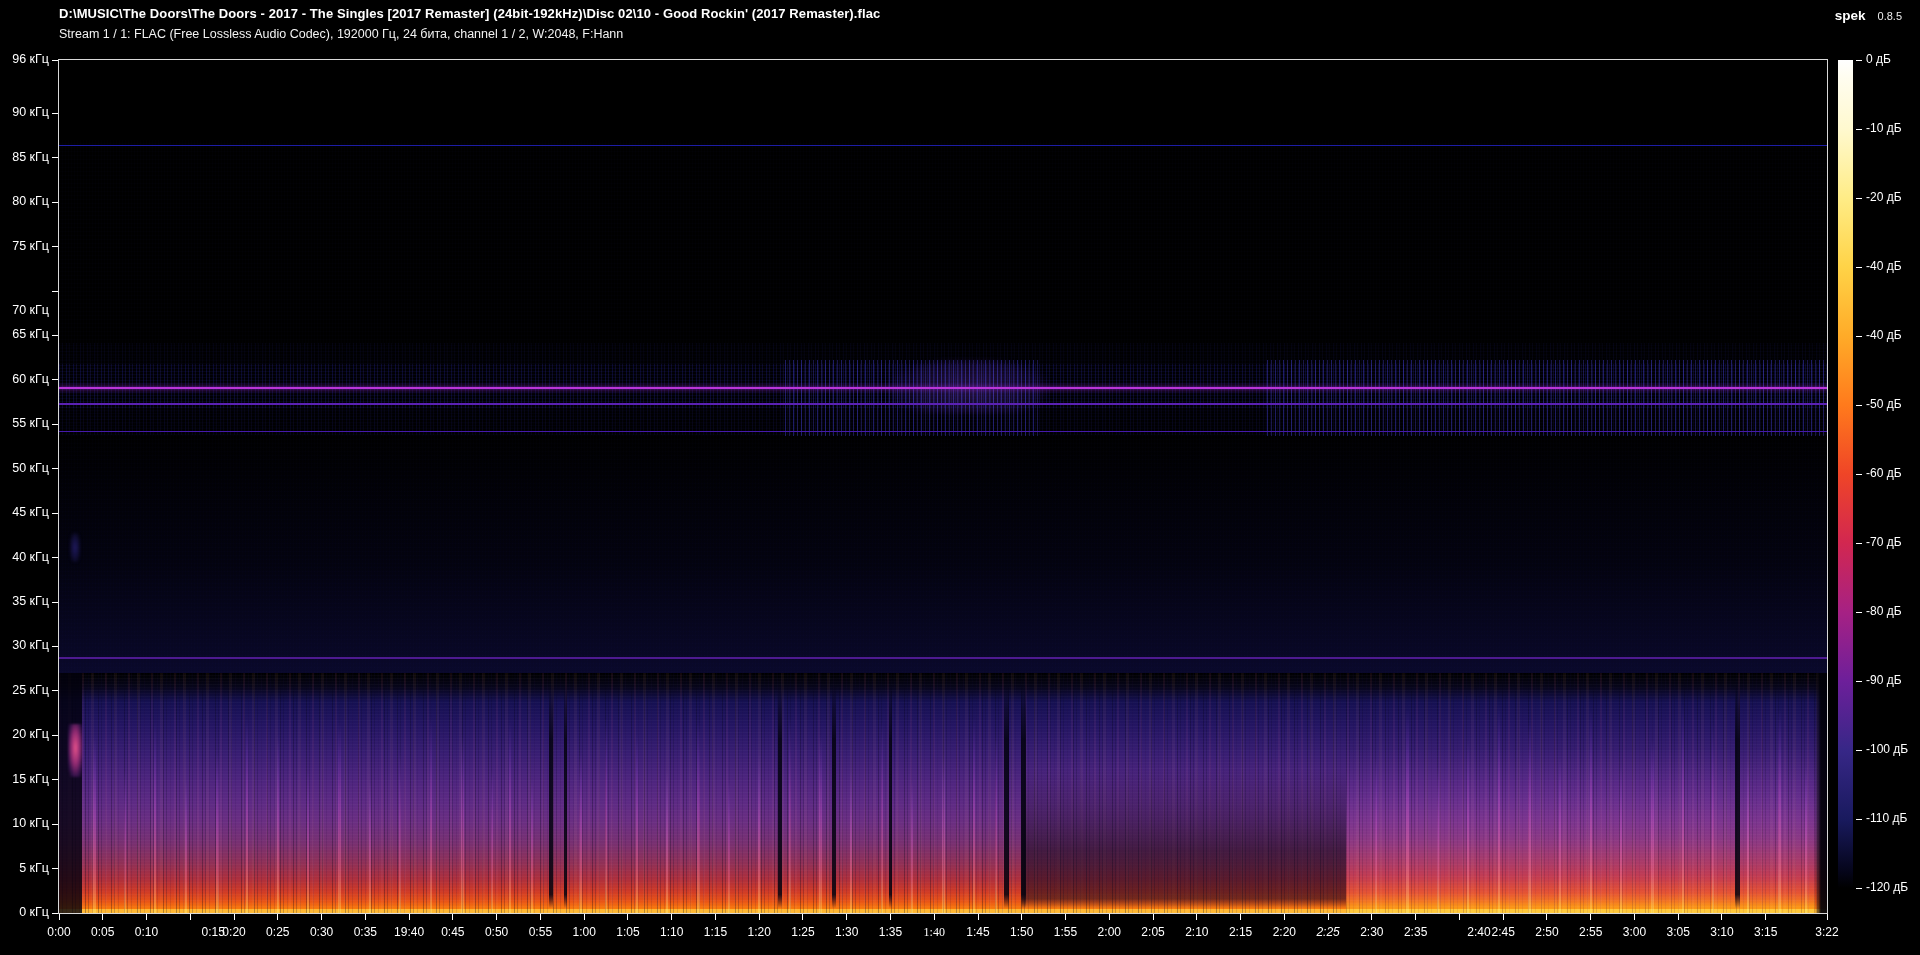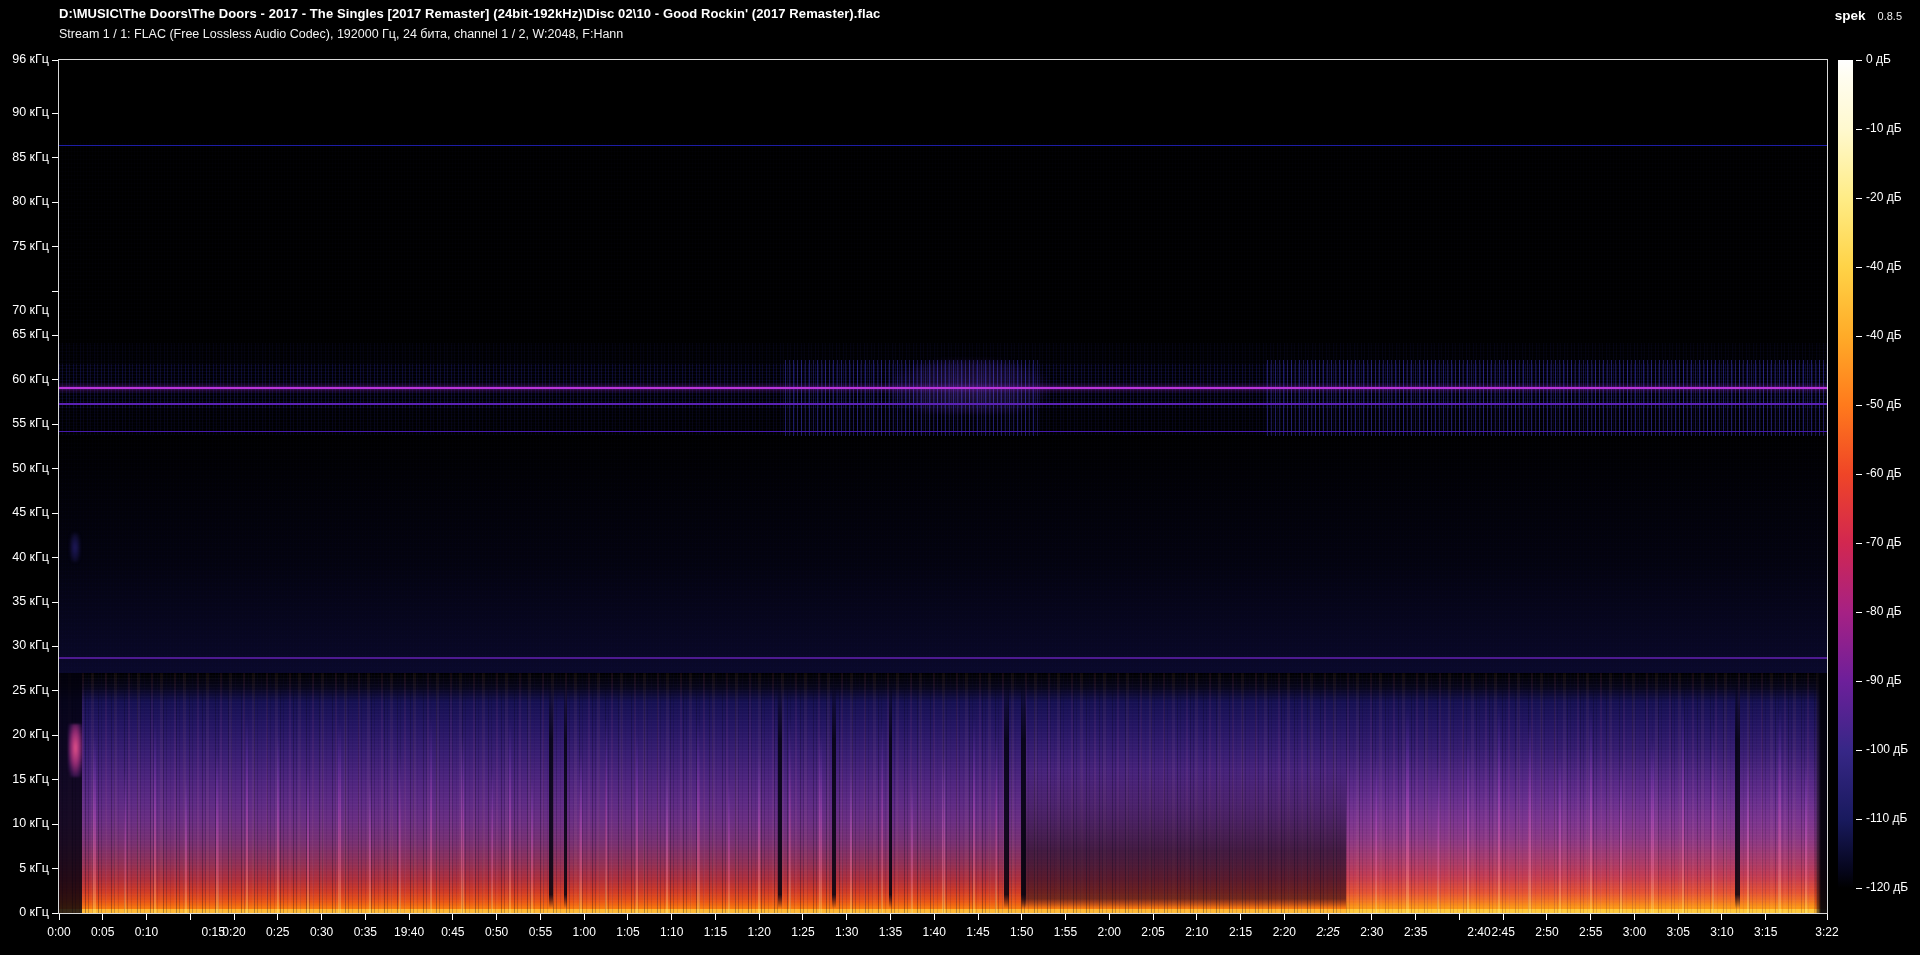--- a/index.html
+++ b/index.html
@@ -242,21 +242,21 @@
     <div class="tlabel abs" style="left: 715.436px; top: 925px;">1:15</div>
     <div class="tick abs" style="left: 758.698px; top: 914px; width: 1px; height: 6px;"></div>
     <div class="tlabel abs" style="left: 759.198px; top: 925px;">1:20</div>
     <div class="tick abs" style="left: 802.46px; top: 914px; width: 1px; height: 6px;"></div>
     <div class="tlabel abs" style="left: 802.96px; top: 925px;">1:25</div>
     <div class="tick abs" style="left: 846.223px; top: 914px; width: 1px; height: 6px;"></div>
     <div class="tlabel abs" style="left: 846.723px; top: 925px;">1:30</div>
     <div class="tick abs" style="left: 889.985px; top: 914px; width: 1px; height: 6px;"></div>
     <div class="tlabel abs" style="left: 890.485px; top: 925px;">1:35</div>
     <div class="tick abs" style="left: 933.748px; top: 914px; width: 1px; height: 6px;"></div>
-    <div class="tlabel abs" style="left: 934.248px; top: 925px;">1:40</div>
+    <div class="tlabel abs" style="left: 934.248px; top: 925px; font-family: Liberation Serif, serif;">1:40</div>
     <div class="tick abs" style="left: 977.51px; top: 914px; width: 1px; height: 6px;"></div>
     <div class="tlabel abs" style="left: 978.01px; top: 925px;">1:45</div>
     <div class="tick abs" style="left: 1021.27px; top: 914px; width: 1px; height: 6px;"></div>
     <div class="tlabel abs" style="left: 1021.77px; top: 925px;">1:50</div>
     <div class="tick abs" style="left: 1065.03px; top: 914px; width: 1px; height: 6px;"></div>
     <div class="tlabel abs" style="left: 1065.53px; top: 925px;">1:55</div>
     <div class="tick abs" style="left: 1108.8px; top: 914px; width: 1px; height: 6px;"></div>
     <div class="tlabel abs" style="left: 1109.3px; top: 925px;">2:00</div>
     <div class="tick abs" style="left: 1152.56px; top: 914px; width: 1px; height: 6px;"></div>
     <div class="tlabel abs" style="left: 1153.06px; top: 925px;">2:05</div>

